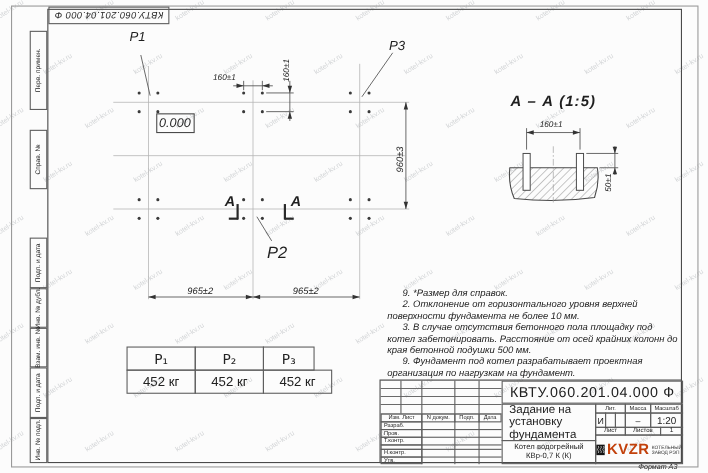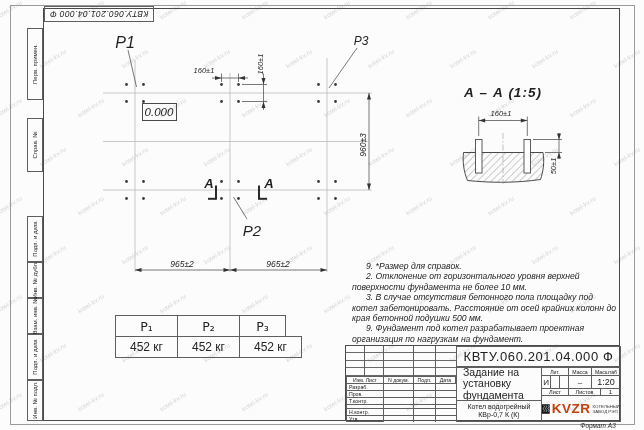--- a/index.html
+++ b/index.html
@@ -215,21 +215,21 @@
       </g>
       <g fill="#333" stroke="none">
         <path d="M478.7,120.5 l6.5,-2 v4 z"></path>
           <path d="M527.3,120.5 l-6.5,-2 v4 z"></path>
         <path d="M559,139.5 l-2,-6 h4 z"></path>
           <path d="M559,152.5 l-2,6 h4 z"></path>
       </g>
     </g>
   </svg>
 
-  <div class="t c" style="left:125px;top:43px;font-size:16px;">P1</div>
+  <div class="t c" style="left:125px;top:33px;font-size:12px;">P1</div>
   <div class="t c" style="left:361px;top:41px;font-size:12px;">P3</div>
   <div class="t c" style="left:252px;top:230px;font-size:15px;">P2</div>
 
   <div class="cell" style="left:142px;top:103px;width:35px;height:18px;border-color:#4a4a4a;"></div>
   <div class="t c" style="left:159px;top:112px;font-size:11.5px;">0.000</div>
 
 
   <div class="t c" style="left:204px;top:70px;font-size:7.5px;">160±1</div>
   <div class="t cr90" style="left:260px;top:64px;font-size:7.5px;">160±1</div>
   <div class="t c" style="left:182px;top:264px;font-size:8.5px;">965±2</div>

